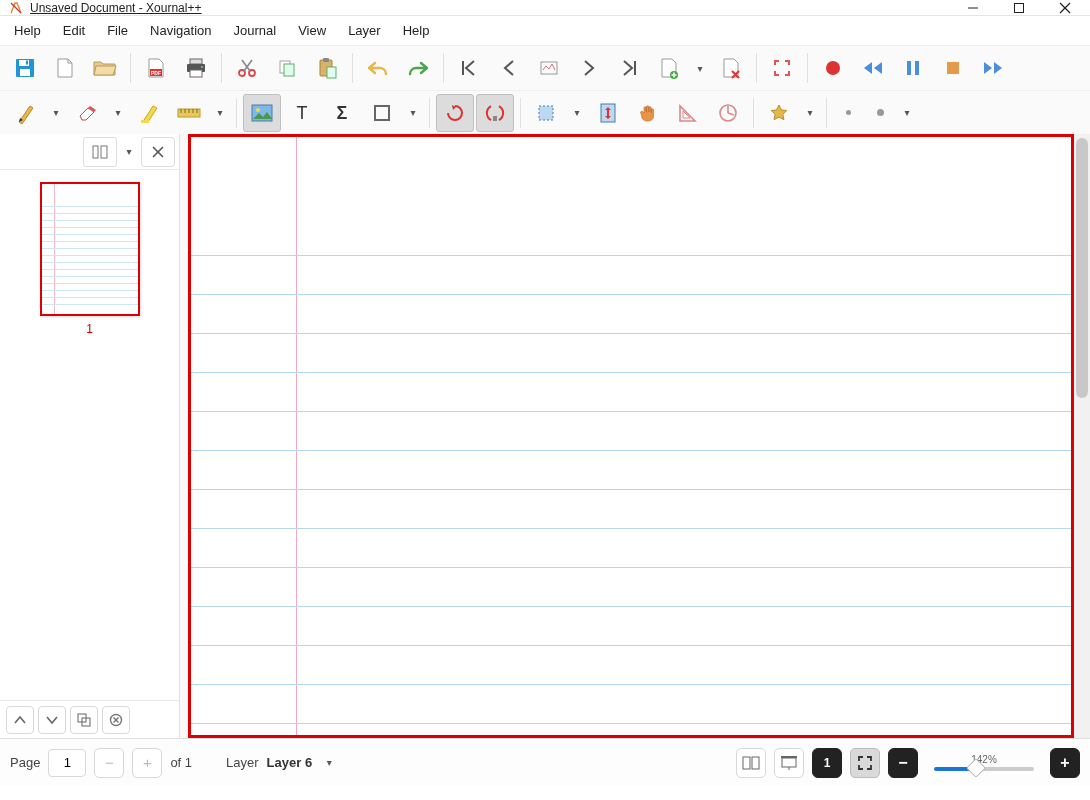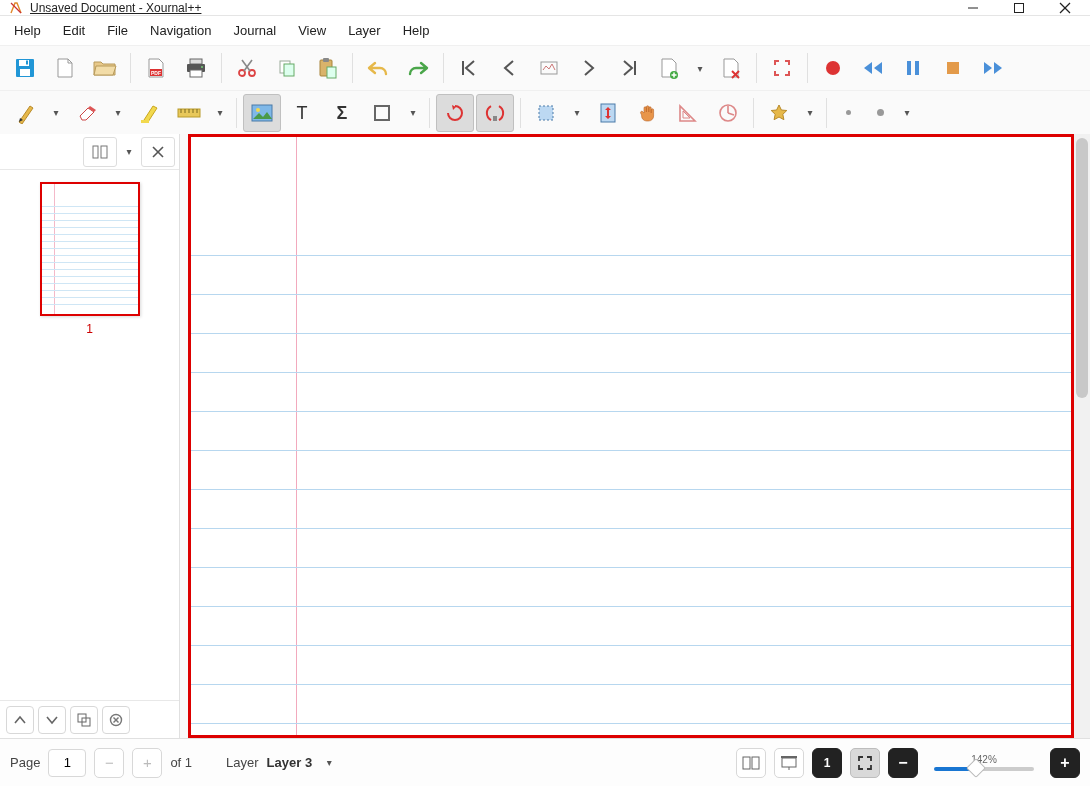--- a/index.html
+++ b/index.html
@@ -457,21 +457,21 @@
 </div>
 
 <div class="statusbar">
   <span class="lbl">Page</span>
   <input class="page-input" value="1" style="">
   <div class="status-btn" style="color:#bbb">−</div>
   <div class="status-btn" style="color:#bbb">+</div>
   <span class="lbl">of 1</span>
   <div style="width:18px"></div>
   <span class="lbl">Layer</span>
-  <span style="font-weight:600">Layer 3</span>
+  <span style="font-weight:600">Layer 6</span>
   <span class="chev" style="width:18px">▾</span>
 
   <span class="flexspacer"></span>
 
   <div class="status-btn">
       <svg width="18" height="14" viewBox="0 0 18 14">
         <rect x="1" y="1" width="7" height="12" fill="none" stroke="#666"></rect>
         <rect x="10" y="1" width="7" height="12" fill="none" stroke="#666"></rect>
       </svg>
     </div>

